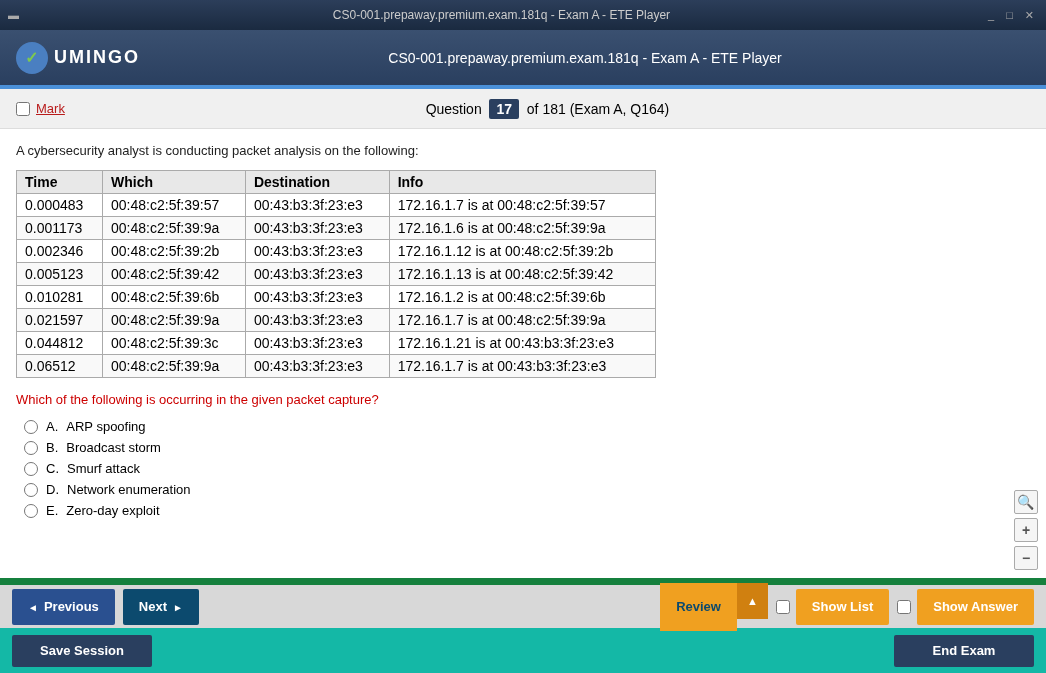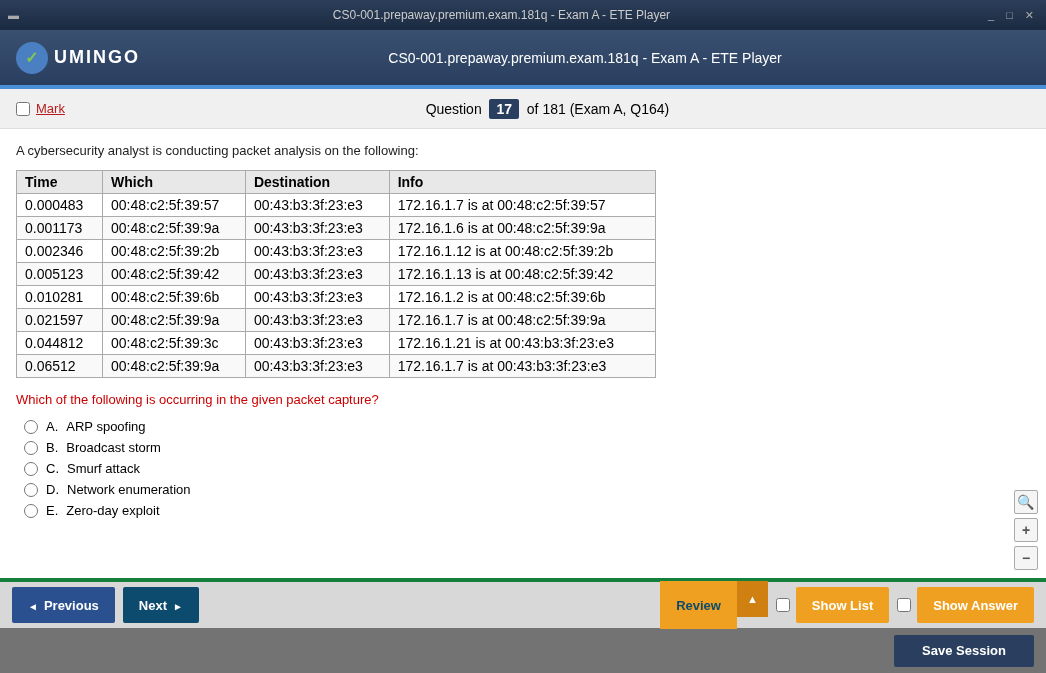--- a/index.html
+++ b/index.html
@@ -109,21 +109,21 @@
     }
 
     
     .bottom-toolbar {
       background: #d8d8d8;
       height: 50px;
       display: flex;
       align-items: center;
       padding: 0 12px;
       gap: 8px;
-      border-top: 4px solid #15803d;
+      border-top: 7px solid #15803d;
     }
     .nav-btn {
       height: 36px;
       border: none;
       cursor: pointer;
       font-size: 13px;
       font-weight: bold;
       display: flex;
       align-items: center;
       gap: 6px;
@@ -136,25 +136,25 @@
     .btn-show-list { background: #f0a020; color: white; }
     .review-group { display: flex; }
     .review-main { background: #f0a020; color: #0c4a6e; height: 48px; border: none; cursor: pointer; font-size: 13px; font-weight: bold; padding: 0 16px; }
     .review-arrow { background: #d08010; color: white; height: 36px; border: none; cursor: pointer; padding: 0 10px; font-size: 11px; }
     .spacer { flex: 1; }
     .checkbox-btn { display: flex; align-items: center; gap: 6px; }
     .checkbox-btn input { width: 14px; height: 14px; }
 
     
     .bottom-action-bar {
-      background: #737373;
+      background: #14b8a6;
       height: 45px;
       display: flex;
       align-items: center;
-      justify-content: flex-end;
+      justify-content: space-between;
       padding: 0 12px;
       gap: 8px;
     }
     .action-btn {
       height: 32px;
       min-width: 140px;
       border: none;
       cursor: pointer;
       font-size: 13px;
       font-weight: bold;
@@ -333,13 +333,14 @@
   <div class="checkbox-btn">
     <input type="checkbox" style="">
     <button class="nav-btn btn-show-answer" style="height:36px;">
       <span>Show Answer</span>
     </button>
   </div>
 </div>
 
 <div class="bottom-action-bar">
   <button class="action-btn btn-save">Save Session</button>
+  <button class="action-btn btn-end">End Exam</button>
 </div>
 
 </body></html>

